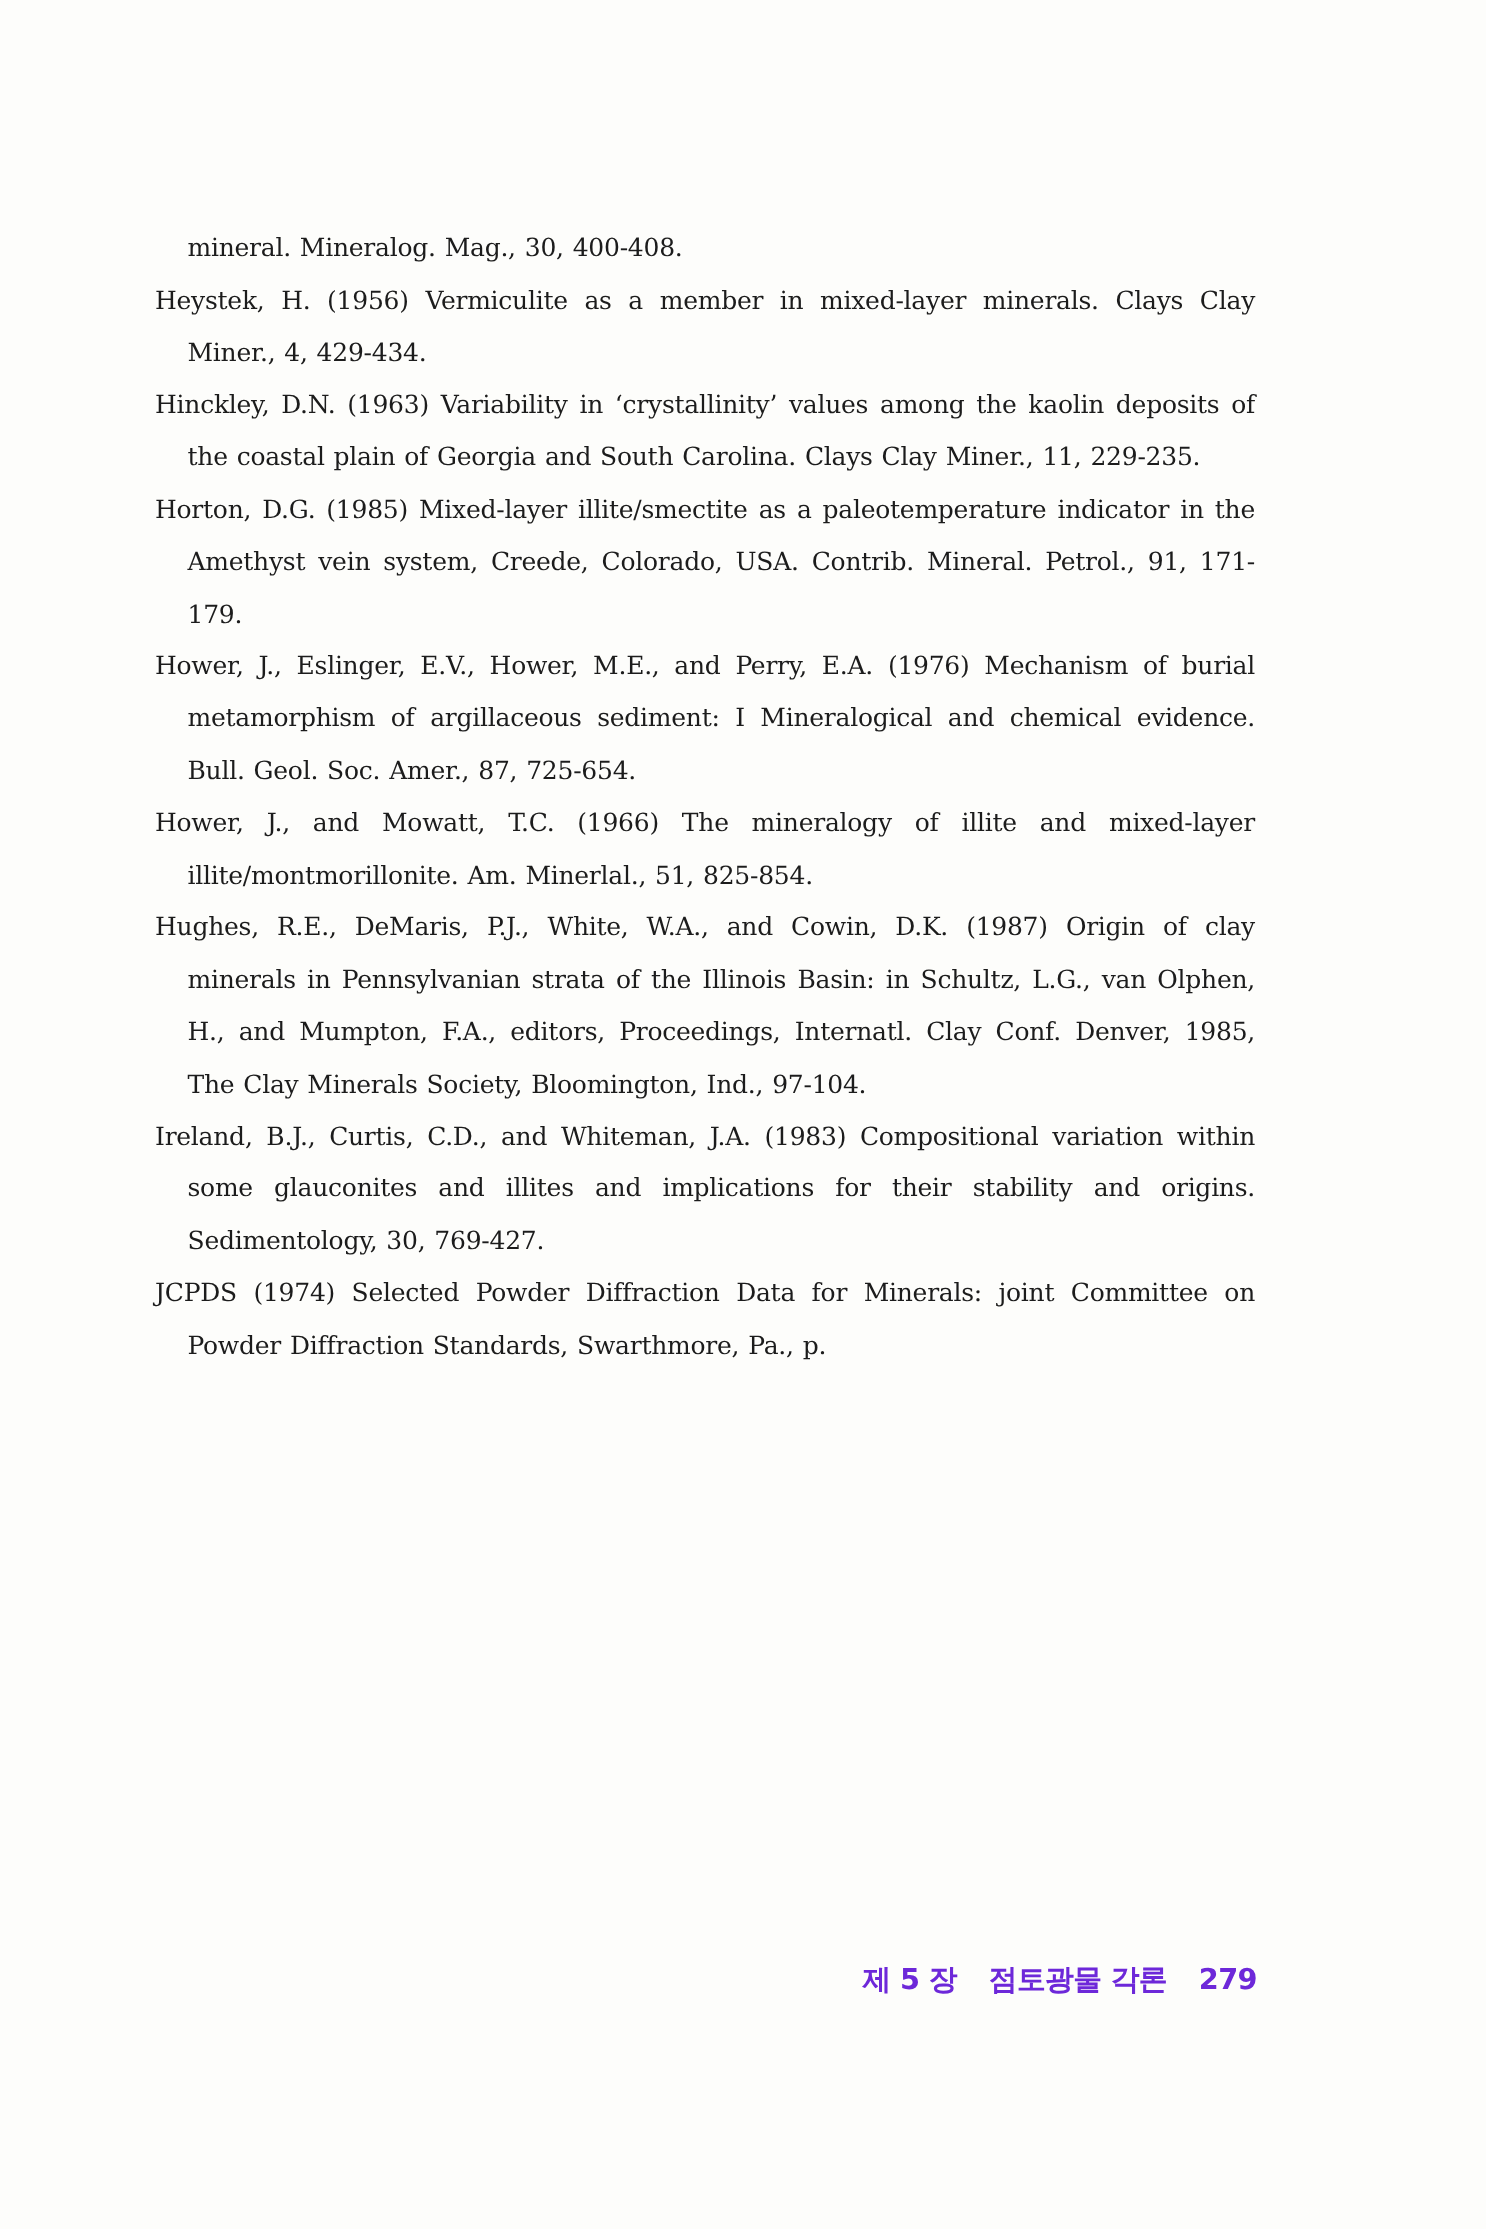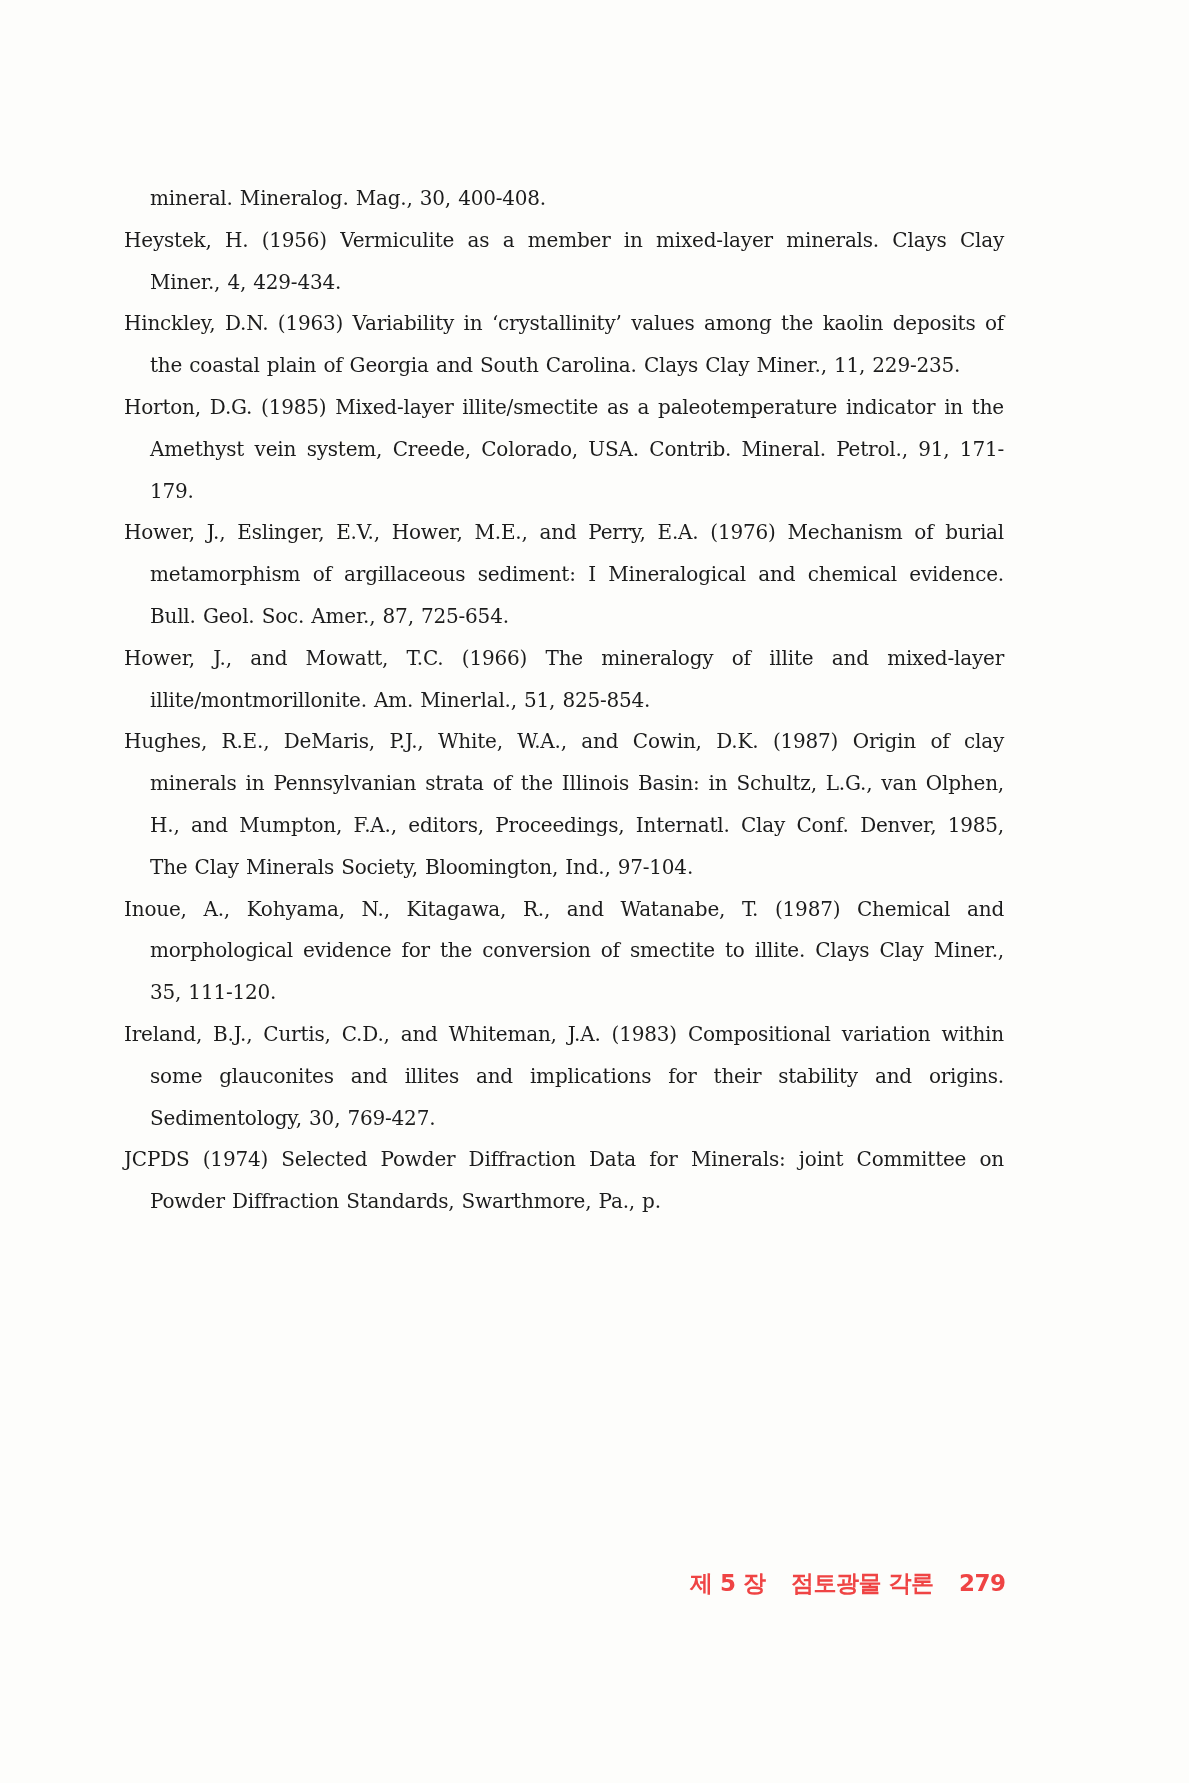--- a/index.html
+++ b/index.html
@@ -21,37 +21,36 @@
       text-indent: -26px;
       margin: 0;
       letter-spacing: -0.2px;
       word-spacing: 1px;
     }
     .cont { text-indent: 0; }
     .footer {
       position: absolute; left: 690px; top: 1568px;
       font-size: 23px; font-weight: bold;
       font-family: "DejaVu Sans", sans-serif;
-      color: #ef4444; letter-spacing: -0.5px;
+      color: #6d28d9; letter-spacing: -0.5px;
     }
     .footer span { margin-right: 18px; }
     .footer .pg { margin-right: 0; }
   </style>
 </head>
 <body>
 
 <div class="page">
   <p class="ref cont">mineral. Mineralog. Mag., 30, 400-408.</p>
   <p class="ref">Heystek, H. (1956) Vermiculite as a member in mixed-layer minerals. Clays Clay Miner., 4, 429-434.</p>
   <p class="ref">Hinckley, D.N. (1963) Variability in ‘crystallinity’ values among the kaolin deposits of the coastal plain of Georgia and South Carolina. Clays Clay Miner., 11, 229-235.</p>
   <p class="ref">Horton, D.G. (1985) Mixed-layer illite/smectite as a paleotemperature indicator in the Amethyst vein system, Creede, Colorado, USA. Contrib. Mineral. Petrol., 91, 171-179.</p>
   <p class="ref">Hower, J., Eslinger, E.V., Hower, M.E., and Perry, E.A. (1976) Mechanism of burial metamorphism of argillaceous sediment: I Mineralogical and chemical evidence.  Bull. Geol. Soc. Amer., 87, 725-654.</p>
   <p class="ref">Hower, J., and Mowatt, T.C. (1966) The mineralogy of illite and mixed-layer illite/montmorillonite. Am. Minerlal., 51, 825-854.</p>
   <p class="ref">Hughes, R.E., DeMaris, P.J., White, W.A., and Cowin, D.K. (1987) Origin of clay minerals in Pennsylvanian strata of the Illinois Basin: in Schultz, L.G., van Olphen, H., and Mumpton, F.A., editors, Proceedings, Internatl. Clay Conf. Denver, 1985, The Clay Minerals Society, Bloomington, Ind., 97-104.</p>
-  <p class="ref">Inoue, A., Kohyama, N., Kitagawa, R., and Watanabe, T. (1987) Chemical and morphological evidence for the conversion of smectite to illite. Clays Clay Miner., 35, 111-120.</p>
   <p class="ref">Ireland, B.J., Curtis, C.D., and Whiteman, J.A. (1983) Compositional variation within some glauconites and illites and implications for their stability and origins. Sedimentology, 30, 769-427.</p>
   <p class="ref">JCPDS (1974) Selected Powder Diffraction Data for Minerals: joint Committee on Powder Diffraction Standards, Swarthmore, Pa., p.</p>
 </div>
 
 <div class="footer">
   <span>제 5 장</span>
   <span>점토광물 각론</span>
   <span class="pg">279</span>
 </div>
 

